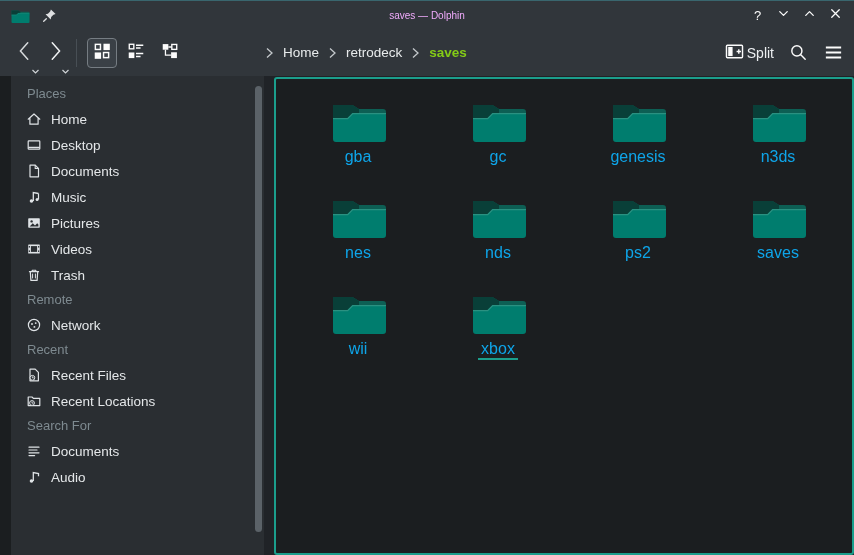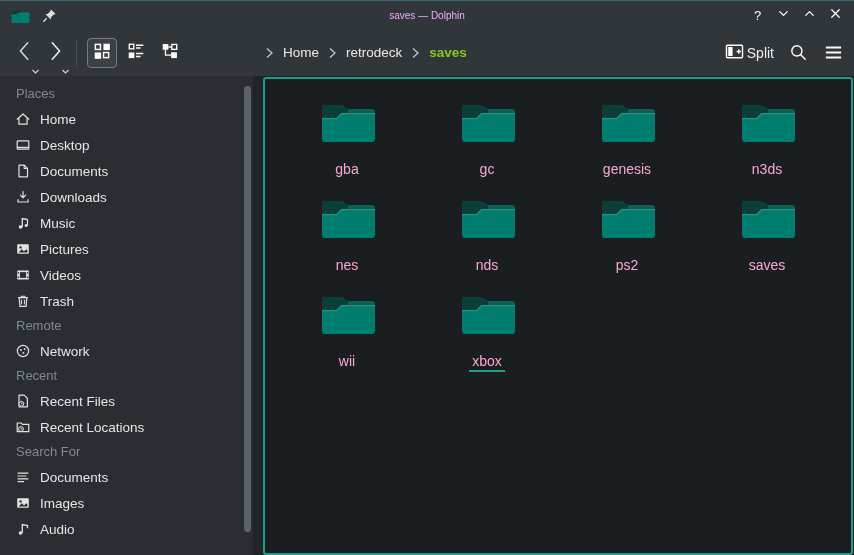--- a/index.html
+++ b/index.html
@@ -29,36 +29,36 @@
   .crumb-sep{display:flex;width:9px;height:12px;}
   .crumb{padding:2px 2px;}
   .crumb.current{font-weight:bold;color:#84cc16;}
   .toolbar-right{margin-left:auto;display:flex;align-items:center;gap:14px;}
   .split-btn{display:flex;align-items:center;gap:2px;color:#eceff1;font-size:14px;}
   .split-btn svg{width:21px;height:21px;}
   .icon-btn svg{width:21px;height:21px;display:block;}
   
   .body-row{display:flex;height:480px;}
   .sidebar{width:253px;background:var(--sidebar-bg,#2a2e32);position:relative;
-    padding-top:6px;overflow:hidden;flex:none;}
+    padding-top:6px;overflow:hidden;flex:none;margin-left:11px;}
   .sb-header{height:24px;line-height:24px;padding-left:16px;font-size:13px;
     color:#7e8a90;margin-top:10px;}
   .sb-header:first-child{margin-top:0;}
   .sb-item{height:26px;display:flex;align-items:center;padding-left:15px;color:#e4e7e9;font-size:13.5px;}
   .sb-icon{width:16px;height:16px;margin-right:9px;color:#dfe3e6;display:flex;flex:none;}
   .sb-icon svg{width:16px;height:16px;}
   .sb-scrollbar{position:absolute;right:2px;top:10px;width:7px;height:446px;border-radius:3.5px;background:#5b6268;}
   
   .main{flex:1;background:#202327;padding:1px 1px 1px 10px;}
   .view{height:100%;border:2px solid var(--accent,#1b9e8c);border-radius:3px;
     background:var(--view-bg,#1b1e20);overflow:hidden;}
   .grid{display:flex;flex-wrap:wrap;padding:8px 0 0 12px;width:576px;}
   .cell{width:140px;height:96px;display:flex;flex-direction:column;align-items:center;padding-top:8px;}
   .cell .f-icon{width:56px;height:50px;display:flex;}
-  .cell .f-label{margin-top:16px;font-size:14px;color:#f9a8d4;line-height:16px;padding:0 3px 1px 3px;border-bottom:2px solid transparent;}
+  .cell .f-label{margin-top:4px;font-size:16px;color:#0ea5e9;line-height:16px;padding:0 3px 1px 3px;border-bottom:2px solid transparent;}
   .cell.focused .f-label{border-bottom-color:var(--accent,#1b9e8c);}
 </style>
 </head>
 <body>
 
 <div class="window">
 
   <div class="titlebar">
     <span class="win-icon">
         <svg viewBox="0 0 56 50" width="100%" height="100%">
@@ -209,29 +209,20 @@
   <div class="sb-item">
     <span class="sb-icon">
                 <svg viewBox="0 0 16 16">
                   <path d="M4,2.2 H9.2 L12.5,5.5 V13.8 H4 Z" stroke="currentColor" fill="none" stroke-linecap="round" stroke-linejoin="round" stroke-width="1.2"></path>
                   <path d="M9.2,2.2 V5.5 H12.5" stroke="currentColor" fill="none" stroke-linecap="round" stroke-linejoin="round" stroke-width="1.1"></path>
                 </svg>
               </span>
     <span class="sb-label">Documents</span>
   </div>
 
-  <div class="sb-item">
-    <span class="sb-icon">
-                <svg viewBox="0 0 16 16">
-                  <path d="M8,2.5 V8.6 M5.4,6.2 8,8.8 10.6,6.2" stroke="currentColor" fill="none" stroke-linecap="round" stroke-linejoin="round" stroke-width="1.2"></path>
-                  <path d="M3,10.6 V13 H13 V10.6" stroke="currentColor" fill="none" stroke-linecap="round" stroke-linejoin="round" stroke-width="1.2"></path>
-                </svg>
-              </span>
-    <span class="sb-label">Downloads</span>
-  </div>
 
   <div class="sb-item">
     <span class="sb-icon">
                 <svg viewBox="0 0 16 16">
                   <circle cx="5.5" cy="12" r="1.8" fill="currentColor"></circle>
                   <path d="M7.3,12 V3.6 L12.5,4.5" stroke="currentColor" fill="none" stroke-width="1.3"></path>
                   <circle cx="11.1" cy="10.4" r="1.5" fill="currentColor"></circle>
                   <path d="M12.5,10.4 V4.5" stroke="currentColor" stroke-width="1.2"></path>
                 </svg>
               </span>
@@ -325,30 +316,20 @@
     <div>
   <div class="sb-item">
     <span class="sb-icon">
                 <svg viewBox="0 0 16 16">
                   <path d="M3,4.2 H13 M3,7 H11 M3,9.8 H13 M3,12.6 H8.6" stroke="currentColor" fill="none" stroke-linecap="round" stroke-linejoin="round" stroke-width="1.2"></path>
                 </svg>
               </span>
     <span class="sb-label">Documents</span>
   </div>
 
-  <div class="sb-item">
-    <span class="sb-icon">
-                <svg viewBox="0 0 16 16">
-                  <rect x="2.2" y="3.2" width="11.6" height="9.6" rx="0.8" fill="currentColor"></rect>
-                  <circle cx="5.6" cy="6.4" r="1.2" fill="var(--sidebar-bg,#2a2e32)"></circle>
-                  <path d="M3.6,11.4 6.8,8.2 9,10.4 11.2,8.2 12.4,9.4 V11.4 Z" fill="var(--sidebar-bg,#2a2e32)"></path>
-                </svg>
-              </span>
-    <span class="sb-label">Images</span>
-  </div>
 
   <div class="sb-item">
     <span class="sb-icon">
                 <svg viewBox="0 0 16 16">
                   <circle cx="5.5" cy="12" r="1.8" fill="currentColor"></circle>
                   <path d="M7.3,12 V3.6 L12.5,4.5 V7.2" stroke="currentColor" fill="none" stroke-width="1.3"></path>
                 </svg>
               </span>
     <span class="sb-label">Audio</span>
   </div>

